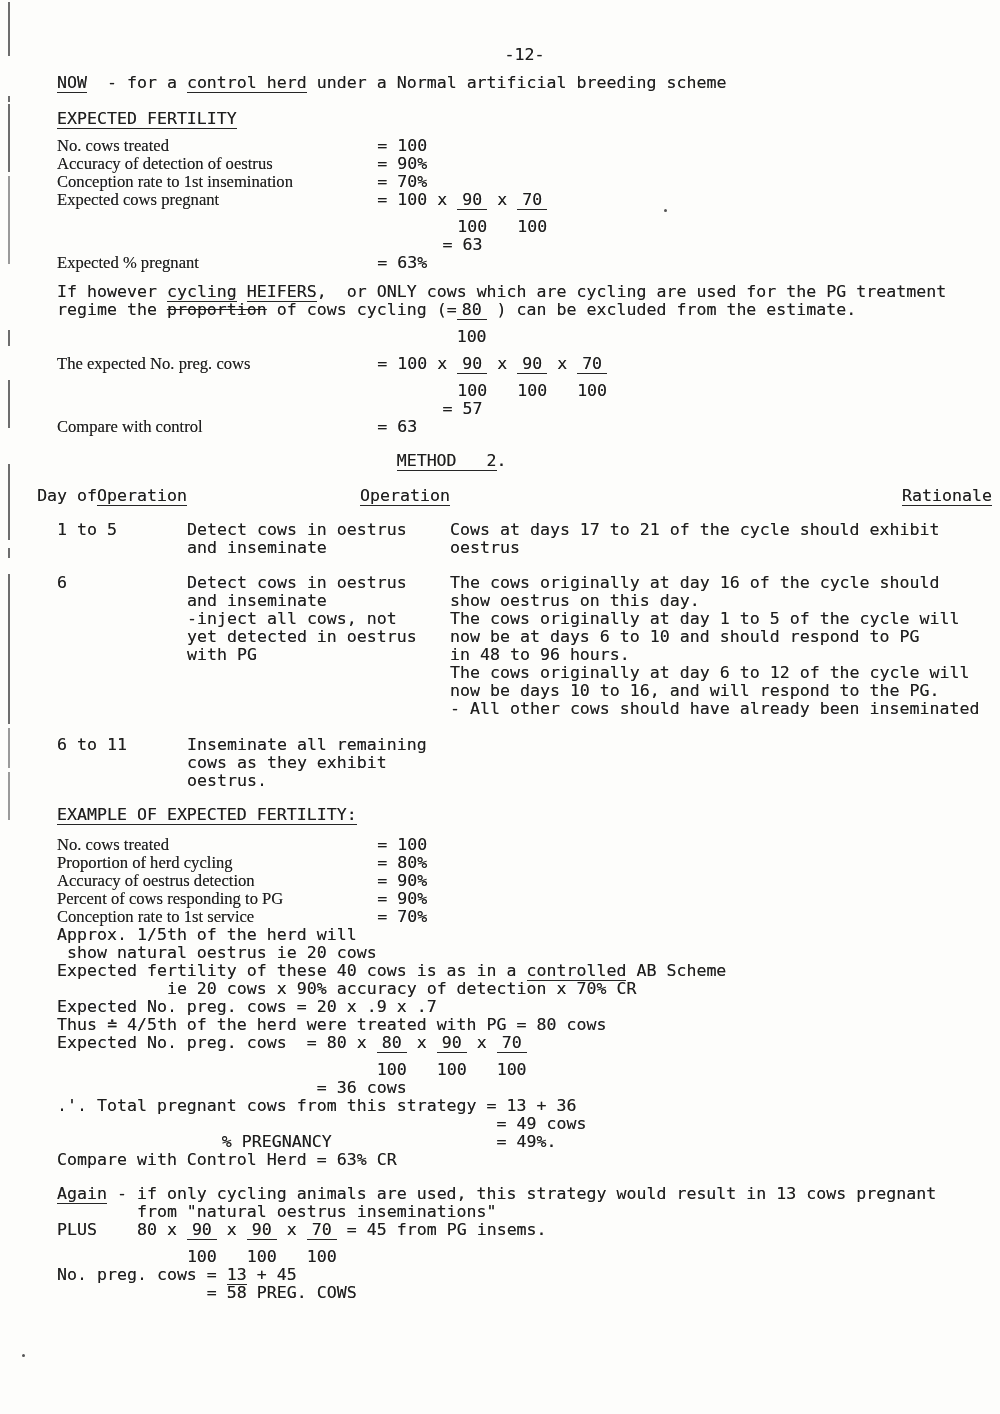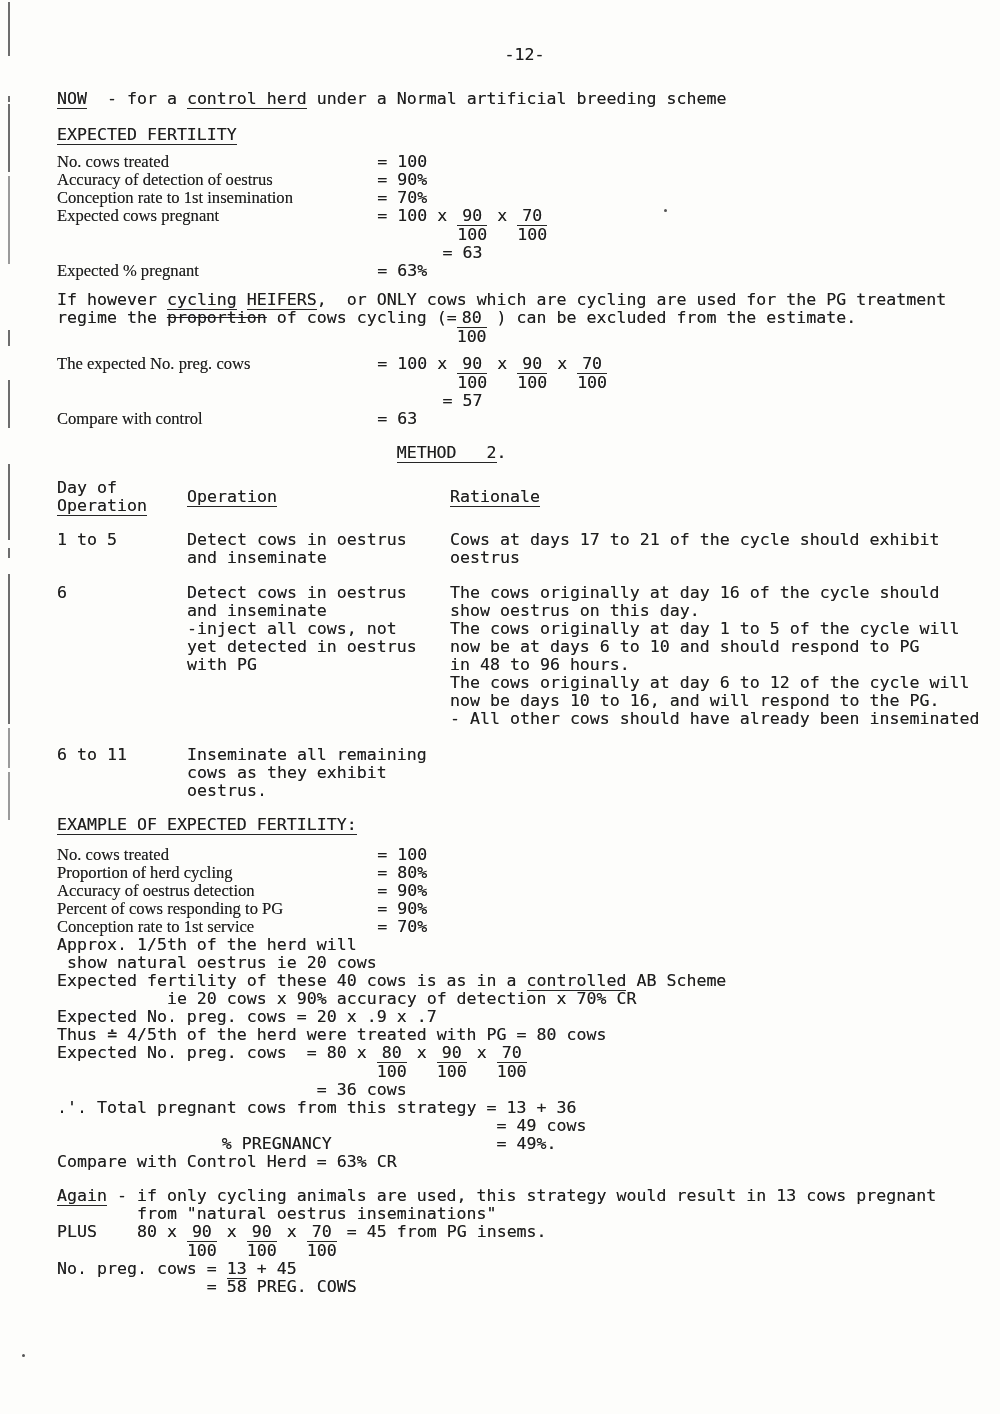--- a/index.html
+++ b/index.html
@@ -16,24 +16,24 @@
   .content{position:absolute;left:57px;top:46px;right:8px;}
   .line{white-space:pre;}
   .pageno{text-align:center;white-space:pre;}
   .u{border-bottom:1.8px solid #262626;}
   .strike{text-decoration:line-through;}
   .lab{display:inline-block;width:38.6ch;font-family:Liberation Serif, serif;}
   .lab44{display:inline-block;width:44ch;text-align:center;}
   .sp4{display:inline-block;width:4ch;}
   .frac{display:inline-block;vertical-align:top;text-align:center;}
   .frac .num{display:block;border-bottom:1.8px solid #262626;}
-  .frac .den{display:block;}
+  .frac .den{display:block;margin-top:8px;}
   .grid{display:grid;grid-template-columns:130px 263px auto;}
-  .hcell{display:flex;flex-direction:column;justify-content:center;align-items:flex-start;}
-  .mt26{margin-top:26px}.mt18{margin-top:18px}.mt17{margin-top:17px}
+  .hcell{display:flex;justify-content:flex-end;align-items:flex-start;}
+  .mt26{margin-top:10px}.mt18{margin-top:18px}.mt17{margin-top:17px}
   .mt16{margin-top:16px}.mt12{margin-top:12px}.mt11{margin-top:11px}
   .mt9{margin-top:9px}
   .art{position:absolute;left:8px;width:2px;background:#6d6d6d;}
   .artd{position:absolute;left:8px;width:2px;background:#9a9a9a;}
   .speck{position:absolute;width:3px;height:3px;background:#555;border-radius:50%;}
 </style>
 </head>
 <body>
 
 <div class="page">

